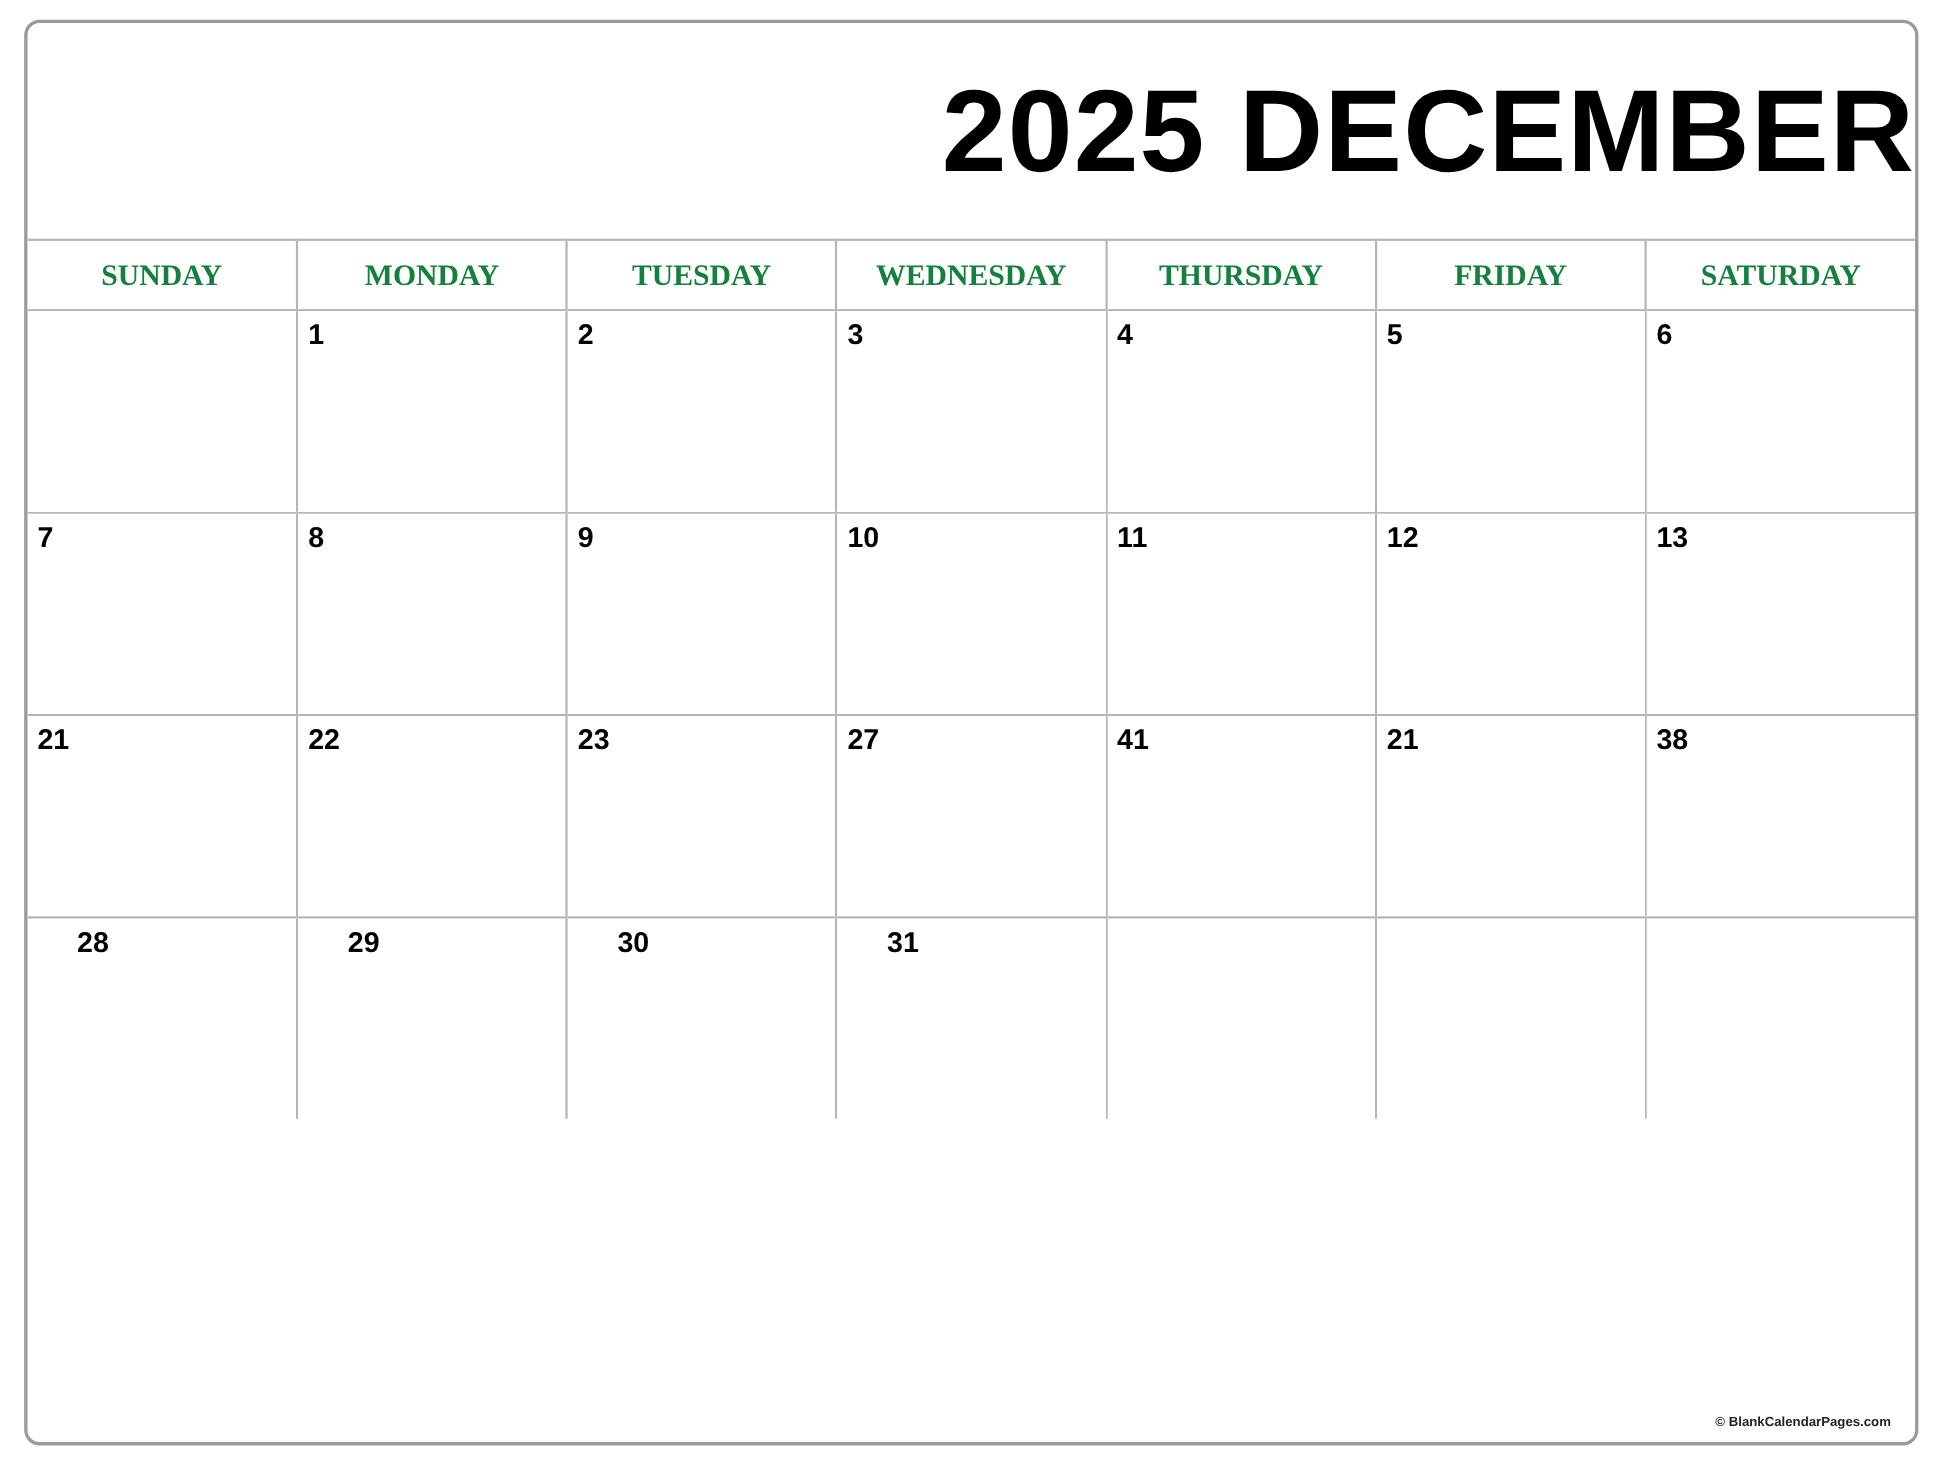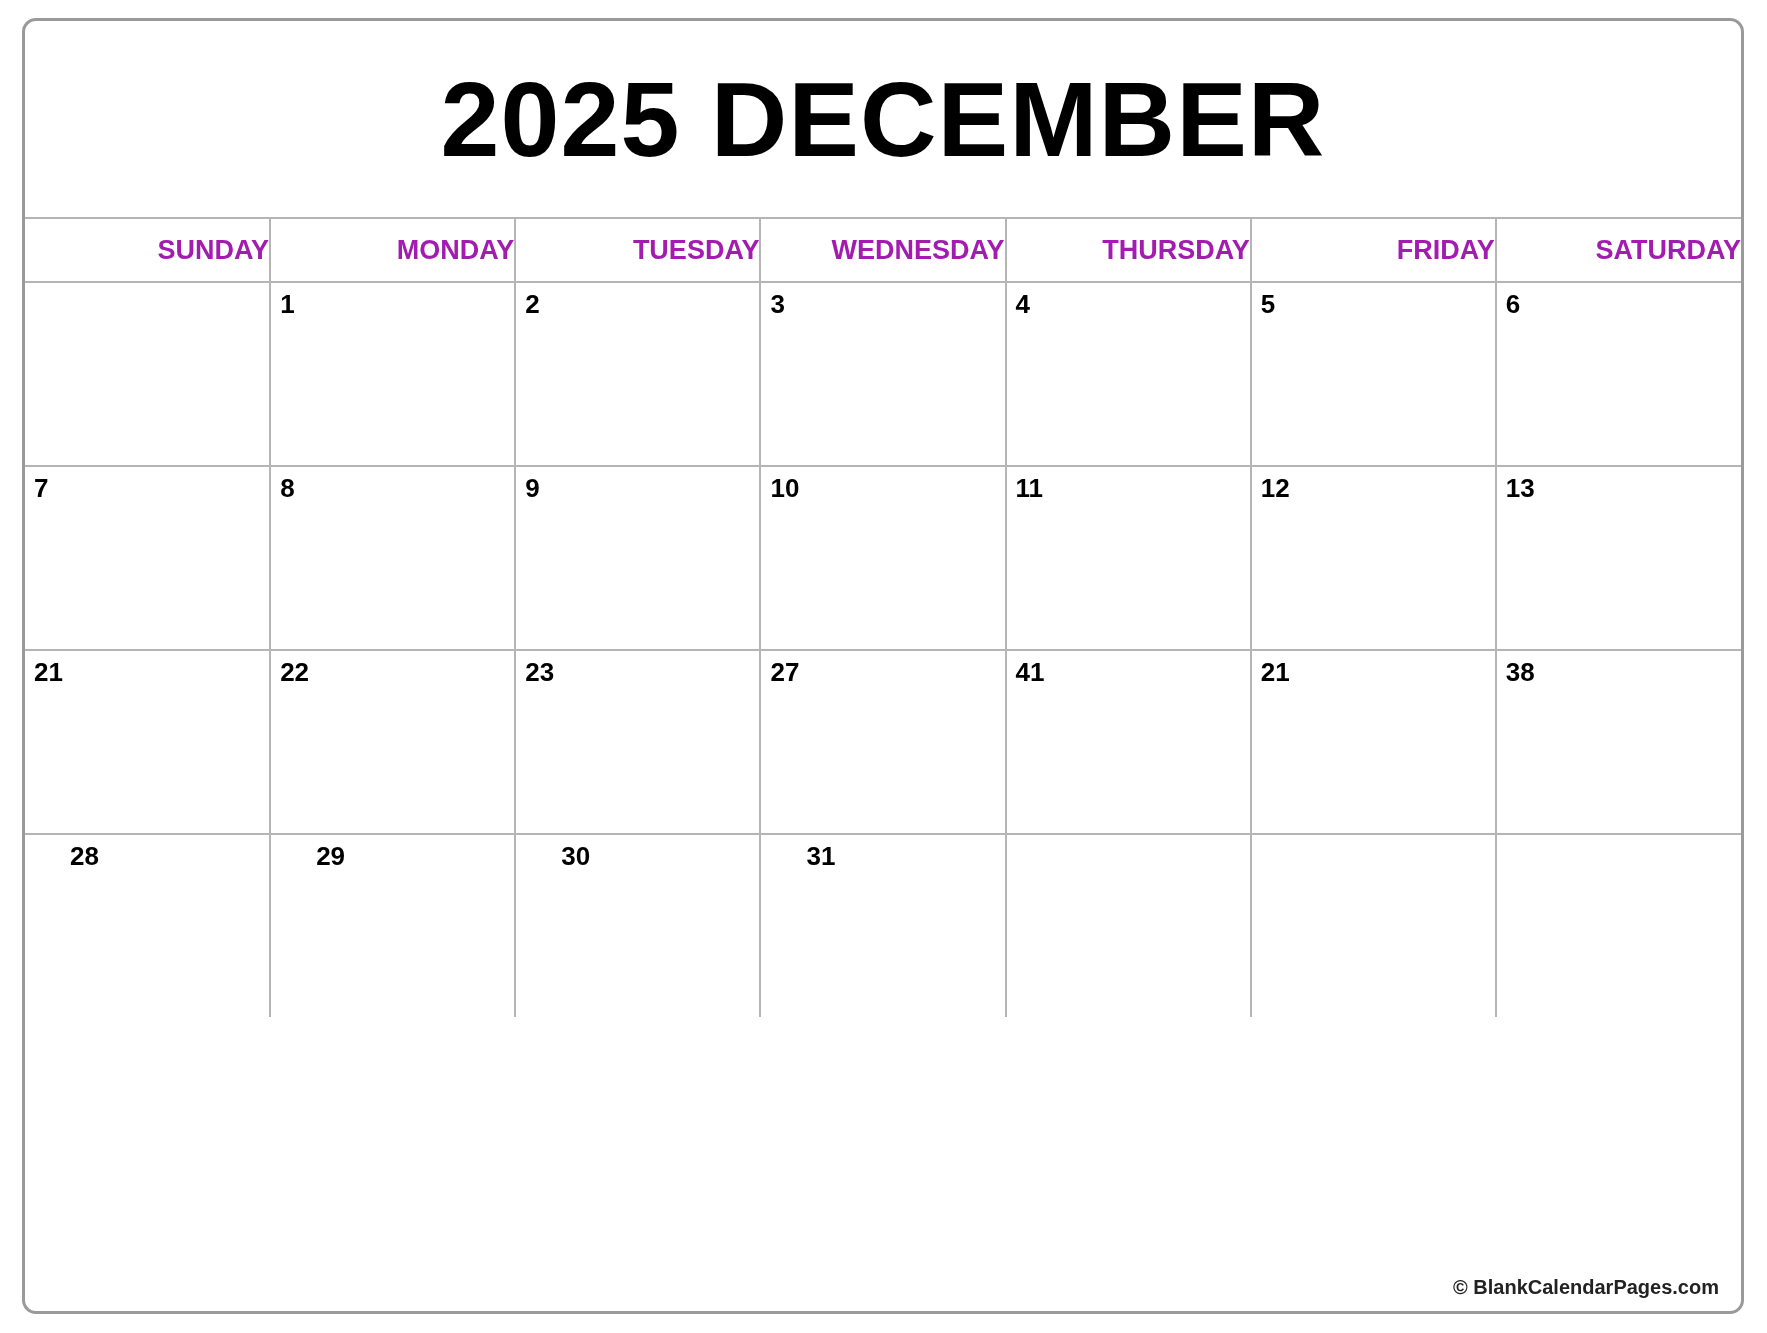--- a/index.html
+++ b/index.html
@@ -22,21 +22,21 @@
     border: 3px solid #9a9a9a;
     border-radius: 14px;
     box-sizing: border-box;
     background: #ffffff;
     overflow: hidden;
   }
   .title-bar {
     height: 196px;
     display: flex;
     align-items: center;
-    justify-content: center;
+    justify-content: flex-end;
     box-sizing: border-box;
   }
   .title-text {
     font-size: 106px;
     font-weight: bold;
     letter-spacing: 1px;
     color: #000000;
     line-height: 1;
     white-space: nowrap;
     font-family: "Liberation Sans", sans-serif;
@@ -46,24 +46,25 @@
     border-collapse: collapse;
     table-layout: fixed;
   }
   table.cal th {
     border-top: 2px solid #b5b5b5;
     border-bottom: 2px solid #b5b5b5;
     border-left: 2px solid #b5b5b5;
     height: 62px;
     font-size: 27px;
     font-weight: bold;
-    color: #a21caf;
-    text-align: right;
+    color: #15803d;
+    text-align: center;
     padding: 0;
     background: #ffffff;
+    font-family: Liberation Serif, serif;
   }
   table.cal th:first-child {
     border-left: none;
   }
   table.cal td {
     border-left: 2px solid #b5b5b5;
     border-bottom: 2px solid #b5b5b5;
     height: 182px;
     vertical-align: top;
     padding: 0;
@@ -82,21 +83,21 @@
     font-size: 26px;
     font-weight: bold;
     color: #000;
     padding: 8px 0 0 9px;
     line-height: 1;
   }
   .credit {
     position: absolute;
     right: 22px;
     bottom: 12px;
-    font-size: 20px;
+    font-size: 12px;
     font-weight: bold;
     color: #222;
     white-space: nowrap;
     text-align: right;
   }
 </style>
 </head>
 <body>
 
 <div class="calendar-frame">

